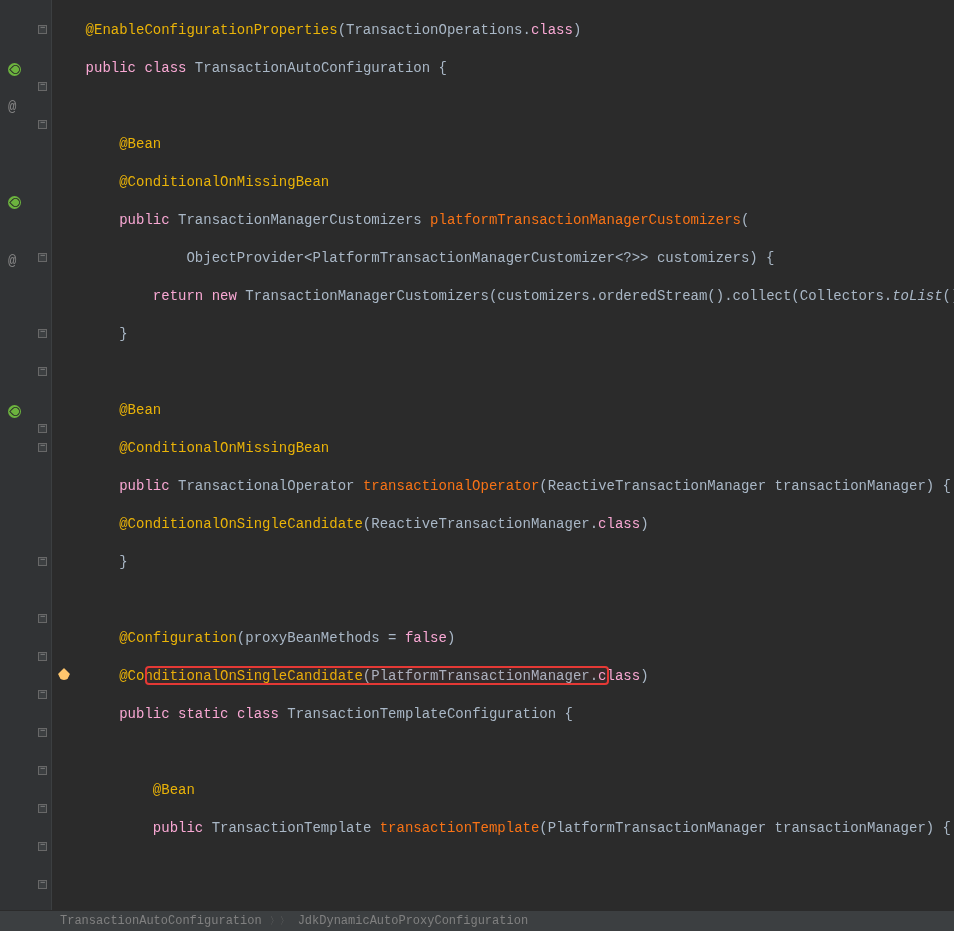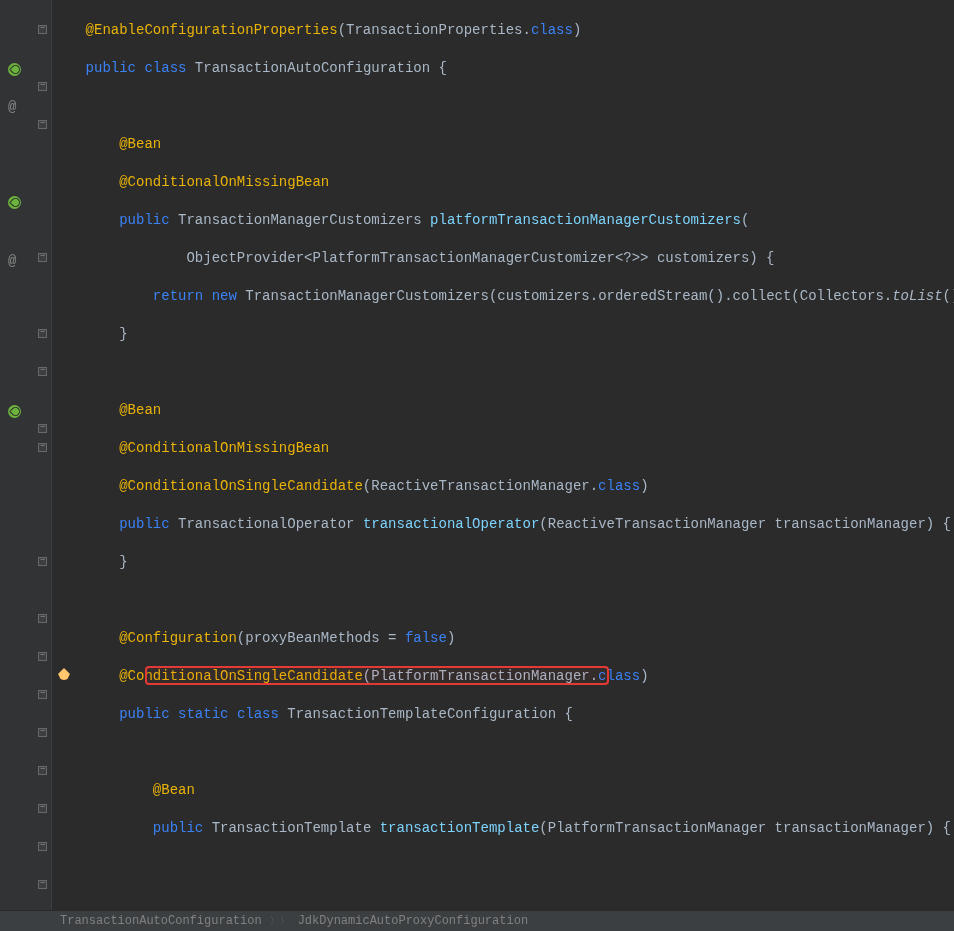--- a/index.html
+++ b/index.html
@@ -89,22 +89,22 @@
   height: 910px;
   padding-top: 2px;
   line-height: 19px;
   white-space: pre;
 }
 .code-line {
   height: 19px;
   padding-left: 0;
 }
 .tok-ann { color: #eab308; }
-.tok-kw { color: #3b82f6; }
-.tok-method { color: #7dd3fc; }
+.tok-kw { color: #f9a8d4; }
+.tok-method { color: #f97316; }
 .tok-italic { font-style: italic; }
 .highlight-box {
   position: absolute;
   border: 2px solid #e53935;
   border-radius: 4px;
   background: rgba(229,57,53,0.05);
   pointer-events: none;
 }
 .breadcrumb {
   position: absolute;
@@ -162,34 +162,34 @@
     <div class="fold-marker minus" style="top:690px"></div>
     <div class="fold-marker minus" style="top:728px"></div>
     <div class="fold-marker minus" style="top:766px"></div>
     <div class="fold-marker minus" style="top:804px"></div>
     <div class="fold-marker minus" style="top:842px"></div>
     <div class="fold-marker minus" style="top:880px"></div>
   </div>
 </div>
 
 <div class="code-area">
-<div class="code-line"><span>    </span><span class="tok-ann">@EnableConfigurationProperties</span><span>(</span><span>TransactionProperties</span>.<span class="tok-kw">class</span><span>)</span></div>
+<div class="code-line"><span>    </span><span class="tok-ann">@EnableConfigurationProperties</span><span>(</span><span>TransactionOperations</span>.<span class="tok-kw">class</span><span>)</span></div>
 <div class="code-line"><span>    </span><span class="tok-kw">public</span> <span class="tok-kw">class</span> <span>TransactionAutoConfiguration</span><span> {</span></div>
 <div class="code-line"></div>
 <div class="code-line"><span>        </span><span class="tok-ann">@Bean</span></div>
 <div class="code-line"><span>        </span><span class="tok-ann">@ConditionalOnMissingBean</span></div>
 <div class="code-line"><span>        </span><span class="tok-kw">public</span> <span>TransactionManagerCustomizers</span> <span class="tok-method">platformTransactionManagerCustomizers</span><span>(</span></div>
 <div class="code-line"><span>                </span><span>ObjectProvider&lt;PlatformTransactionManagerCustomizer&lt;?&gt;&gt;</span><span> customizers) {</span></div>
 <div class="code-line"><span>            </span><span class="tok-kw">return</span> <span class="tok-kw">new</span><span> TransactionManagerCustomizers(customizers.orderedStream().collect(Collectors.</span><span class="tok-italic">toList</span><span>()));</span></div>
 <div class="code-line"><span>        </span><span>}</span></div>
 <div class="code-line"></div>
 <div class="code-line"><span>        </span><span class="tok-ann">@Bean</span></div>
 <div class="code-line"><span>        </span><span class="tok-ann">@ConditionalOnMissingBean</span></div>
+<div class="code-line"><span>        </span><span class="tok-kw">public</span> <span>TransactionalOperator</span> <span class="tok-method">transactionalOperator</span><span>(ReactiveTransactionManager transactionManager) {</span></div>
 <div class="code-line"><span>        </span><span class="tok-ann">@ConditionalOnSingleCandidate</span><span>(</span><span>ReactiveTransactionManager</span>.<span class="tok-kw">class</span><span>)</span></div>
-<div class="code-line"><span>        </span><span class="tok-kw">public</span> <span>TransactionalOperator</span> <span class="tok-method">transactionalOperator</span><span>(ReactiveTransactionManager transactionManager) {</span></div>
 <div class="code-line"><span>        </span><span>}</span></div>
 <div class="code-line"></div>
 <div class="code-line"><span>        </span><span class="tok-ann">@Configuration</span><span>(</span><span>proxyBeanMethods</span><span> = </span><span class="tok-kw">false</span><span>)</span></div>
 <div class="code-line"><span>        </span><span class="tok-ann">@ConditionalOnSingleCandidate</span><span>(</span><span>PlatformTransactionManager</span>.<span class="tok-kw">class</span><span>)</span></div>
 <div class="code-line"><span>        </span><span class="tok-kw">public</span> <span class="tok-kw">static</span> <span class="tok-kw">class</span> <span>TransactionTemplateConfiguration</span><span> {</span></div>
 <div class="code-line"></div>
 <div class="code-line"><span>            </span><span class="tok-ann">@Bean</span></div>
 <div class="code-line"><span>            </span><span class="tok-kw">public</span> <span>TransactionTemplate</span> <span class="tok-method">transactionTemplate</span><span>(PlatformTransactionManager transactionManager) {</span></div>
 
 

